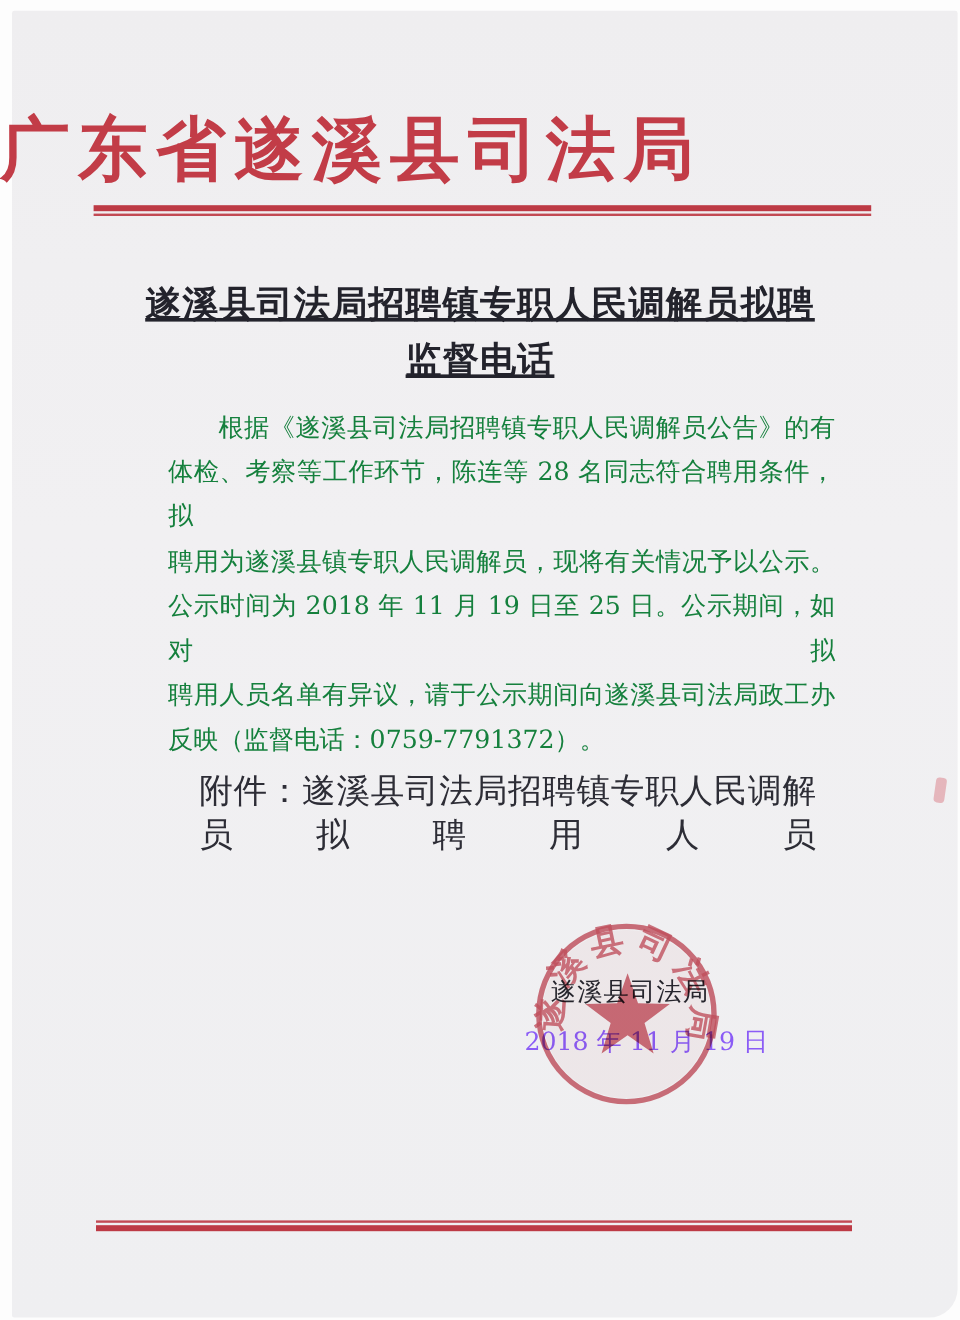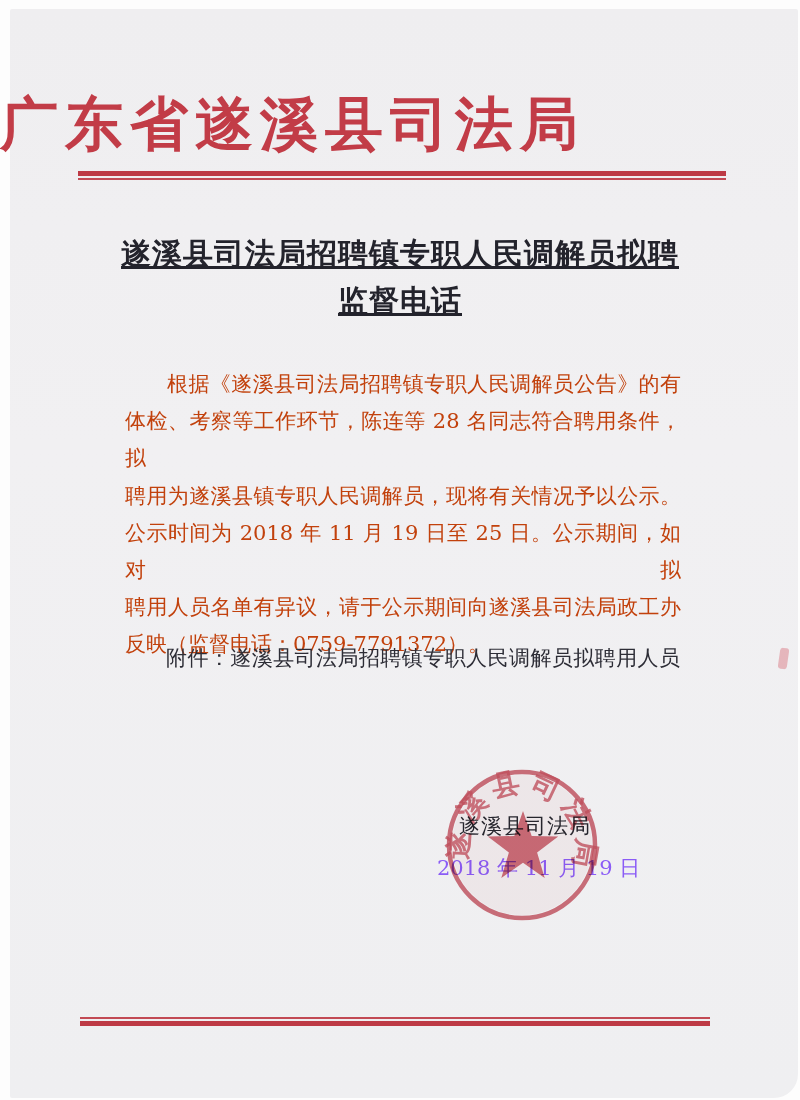--- a/index.html
+++ b/index.html
@@ -24,26 +24,26 @@
   .rule-top .thick{height:5px;background:#bd3a45;}
   .rule-top .thin{height:2px;background:#c24a54;margin-top:2px;}
   
   .doc-title{
     position:absolute;left:100px;top:230px;width:600px;
     text-align:center;font-size:30px;font-weight:bold;
     line-height:47px;color:#23232c;letter-spacing:1px;text-decoration:underline;
   }
   
   .body-text{
-    position:absolute;left:125px;top:338px;width:556px;
-    font-size:21px;line-height:37.2px;color:#c2410c;margin-top:28px;
+    position:absolute;left:140px;top:338px;width:556px;
+    font-size:21px;line-height:37.2px;color:#15803d;
   }
   .attachment{
     position:absolute;left:124px;top:640px;width:556px;
-    font-size:21px;line-height:37.2px;color:#2d2d36;
+    font-size:28px;line-height:37.2px;color:#2d2d36;
   }
   .line{white-space:nowrap;}
   .line.just{white-space:normal;text-align:justify;text-align-last:justify;}
   .line.indent{padding-left:42px;}
   
   .sig-name{
     position:absolute;left:459px;top:812px;
     font-size:21px;color:#26262e;letter-spacing:1px;white-space:nowrap;
   }
   .sig-date{

